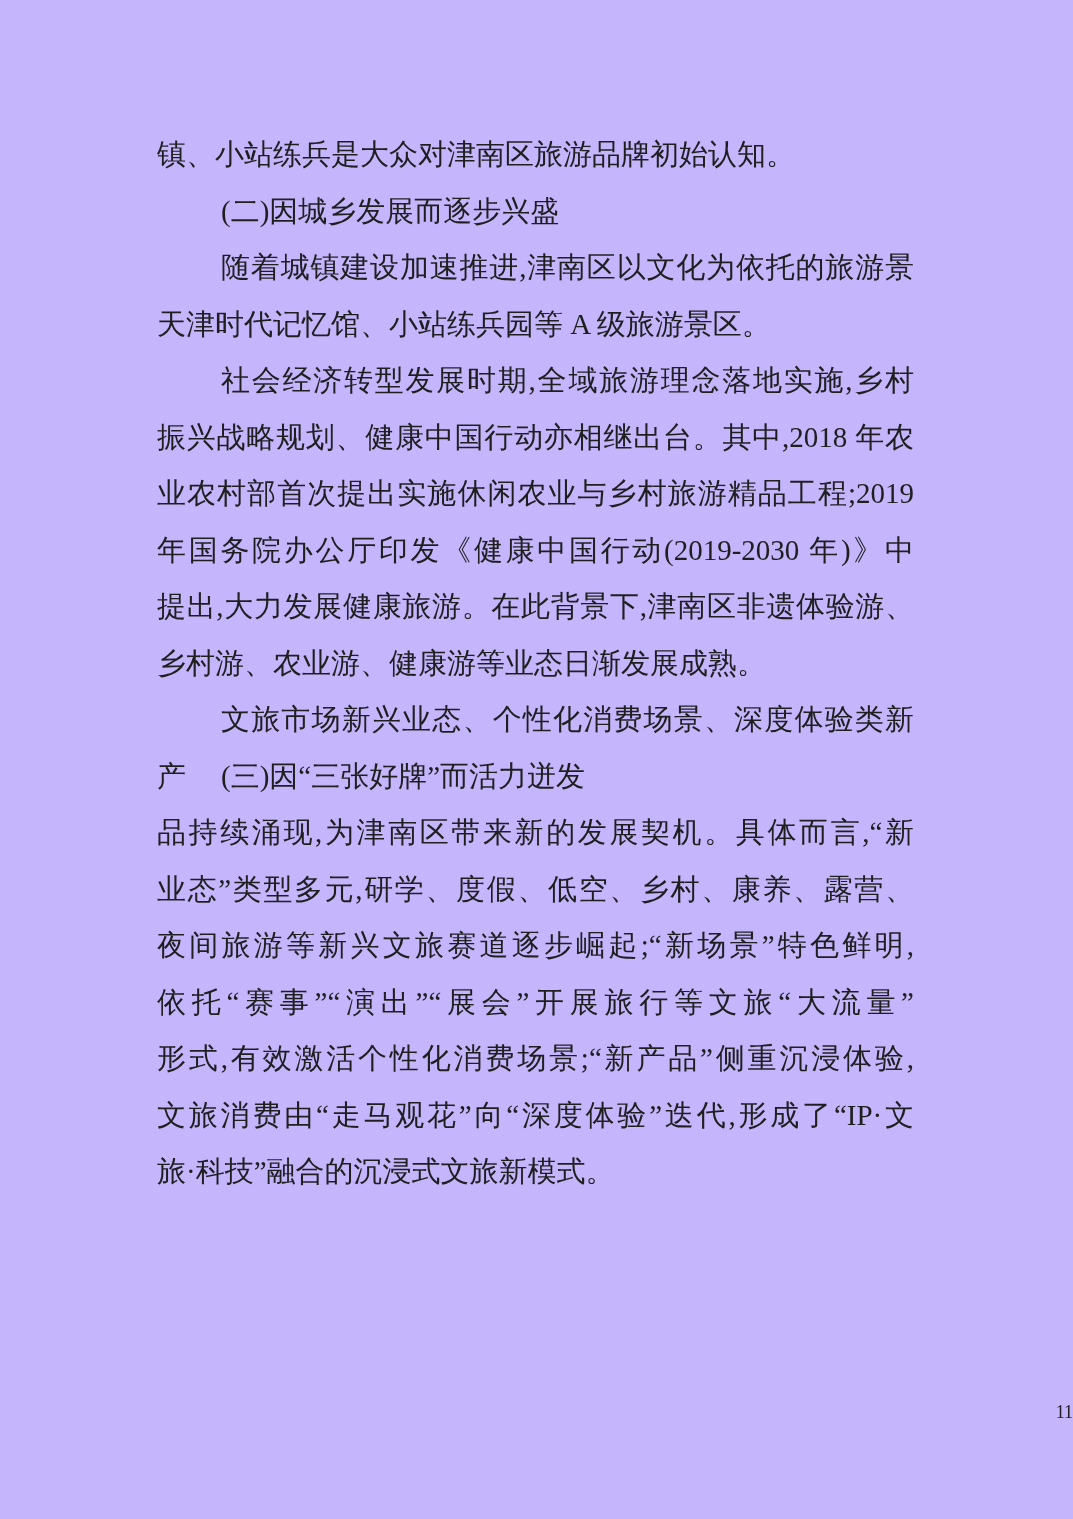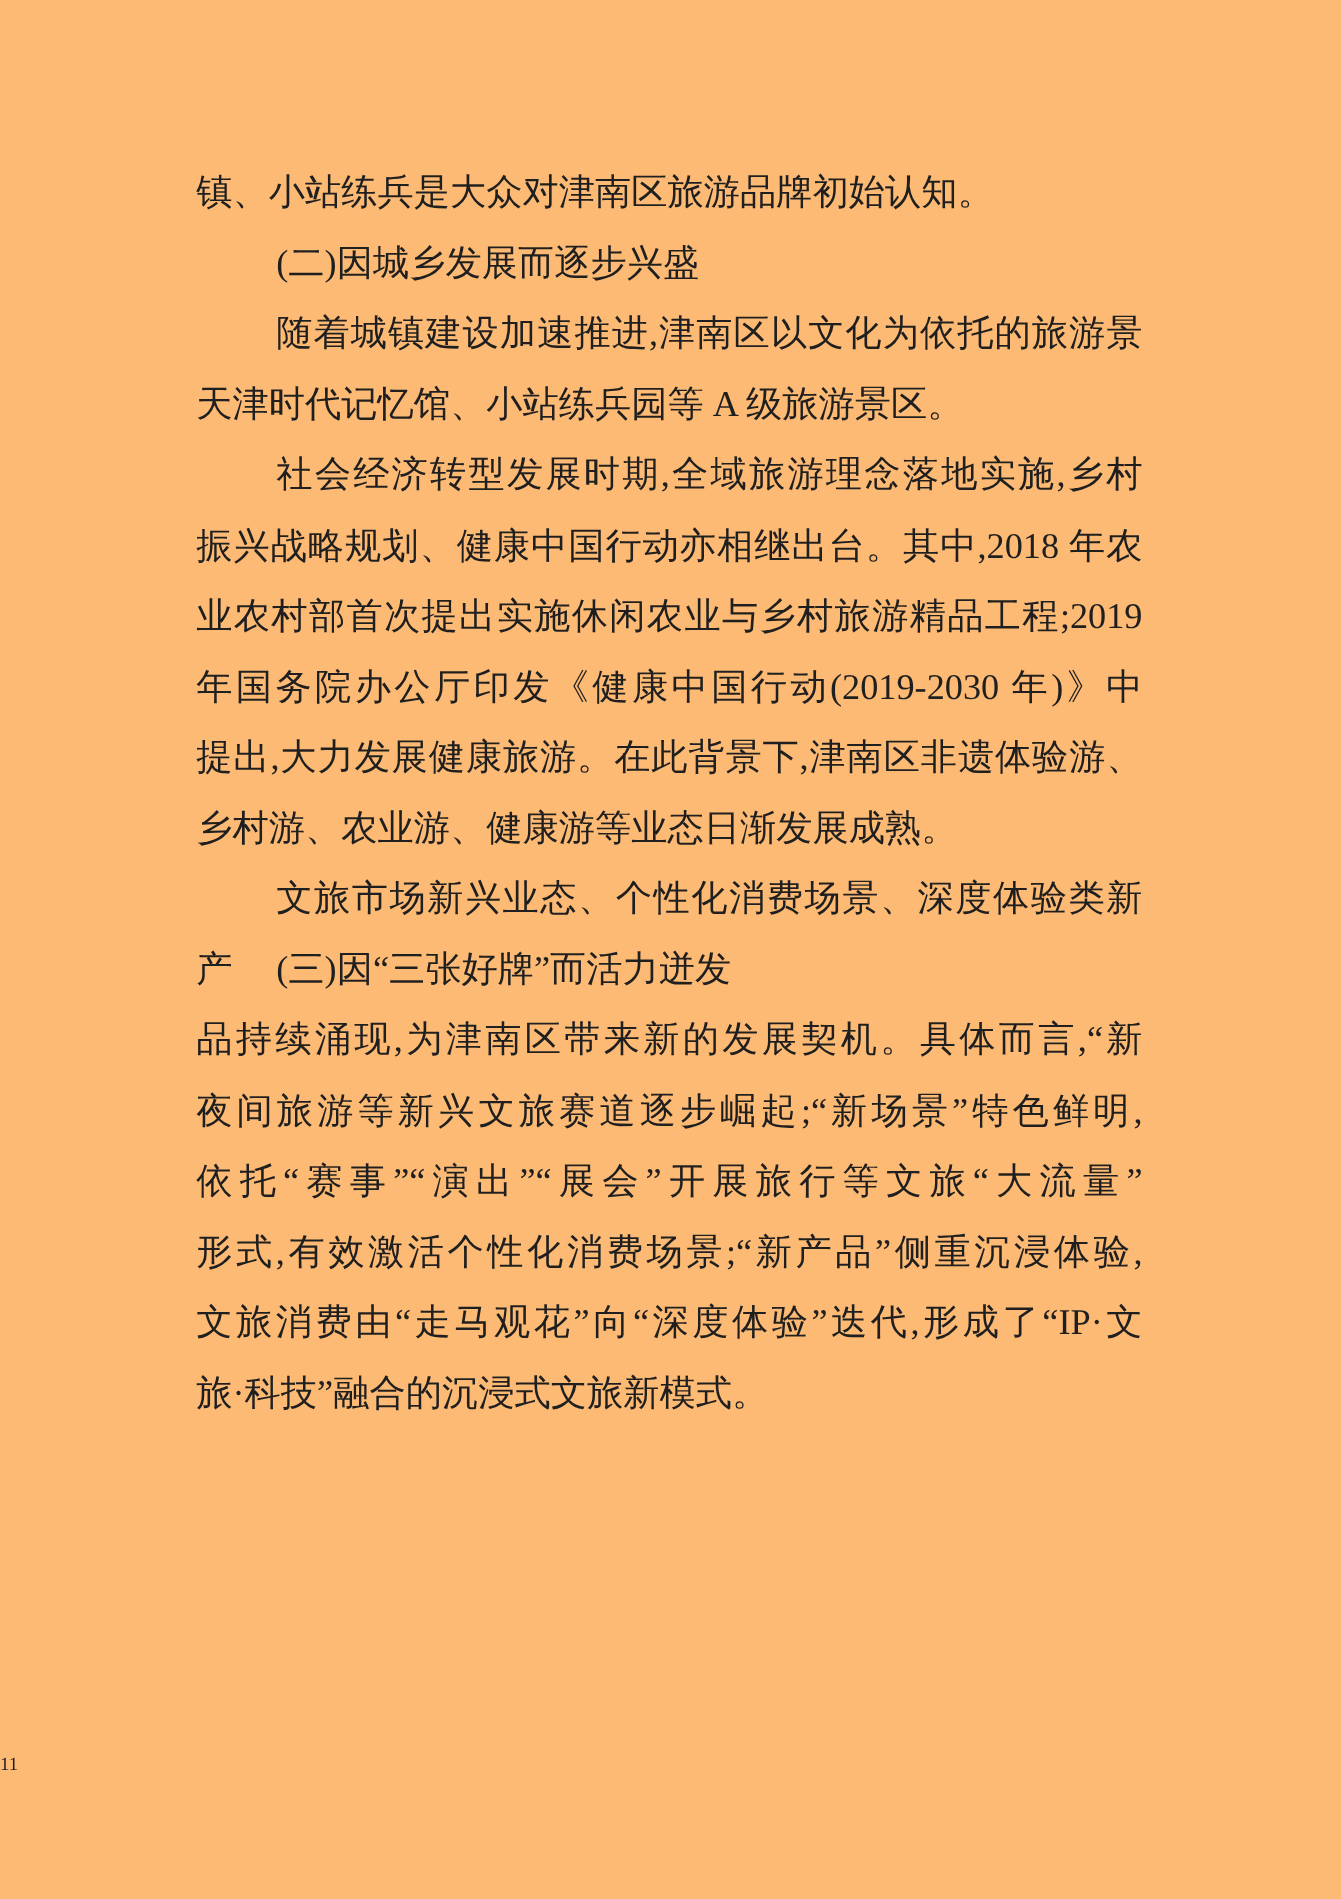--- a/index.html
+++ b/index.html
@@ -10,21 +10,21 @@
     width: 1073px;
     height: 1519px;
     background: #ffffff;
     position: relative;
     overflow: hidden;
     font-family: "Liberation Serif", "DejaVu Serif", serif;
   }
   .page {
     position: absolute;
     inset: 0;
-    background: #fdba74;
+    background: #c4b5fd;
   }
   .content {
     position: absolute;
     left: 157px;
     top: 126px;
     width: 757px;
     font-size: 29px;
     line-height: 56.5px;
     color: #1f1f1f;
     letter-spacing: 0;
@@ -43,22 +43,22 @@
     text-indent: 64px;
   }
   .line.heading {
     font-weight: normal;
   }
   .pagenum {
     position: absolute;
     left: 0;
     top: 1399px;
     width: 1073px;
-    text-align: left;
-    font-size: 15px;
+    text-align: right;
+    font-size: 18px;
     line-height: 26px;
     color: #1f1f1f;
   }
 </style>
 </head>
 <body style="background: rgb(255, 255, 255);">
 
 <div class="page">
   <div class="content" id="content" style="color: rgb(31, 31, 31);">
       <div class="line">镇、小站练兵是大众对津南区旅游品牌初始认知。</div>
@@ -67,20 +67,21 @@
       <div class="line">天津时代记忆馆、小站练兵园等 A 级旅游景区。</div>
       <div class="line j ind">社会经济转型发展时期,全域旅游理念落地实施,乡村</div>
       <div class="line j">振兴战略规划、健康中国行动亦相继出台。其中,2018 年农</div>
       <div class="line j">业农村部首次提出实施休闲农业与乡村旅游精品工程;2019</div>
       <div class="line j">年国务院办公厅印发《健康中国行动(2019-2030 年)》中</div>
       <div class="line j">提出,大力发展健康旅游。在此背景下,津南区非遗体验游、</div>
       <div class="line">乡村游、农业游、健康游等业态日渐发展成熟。</div>
       <div class="line j ind">文旅市场新兴业态、个性化消费场景、深度体验类新产</div>
       <div class="line ind heading">(三)因“三张好牌”而活力迸发</div>
       <div class="line j">品持续涌现,为津南区带来新的发展契机。具体而言,“新</div>
+      <div class="line j">业态”类型多元,研学、度假、低空、乡村、康养、露营、</div>
       <div class="line j">夜间旅游等新兴文旅赛道逐步崛起;“新场景”特色鲜明,</div>
       <div class="line j">依托“赛事”“演出”“展会”开展旅行等文旅“大流量”</div>
       <div class="line j">形式,有效激活个性化消费场景;“新产品”侧重沉浸体验,</div>
       <div class="line j">文旅消费由“走马观花”向“深度体验”迭代,形成了“IP·文</div>
       <div class="line">旅·科技”融合的沉浸式文旅新模式。</div>
     </div>
   <div class="pagenum">11</div>
 </div>
 
 </body></html>

